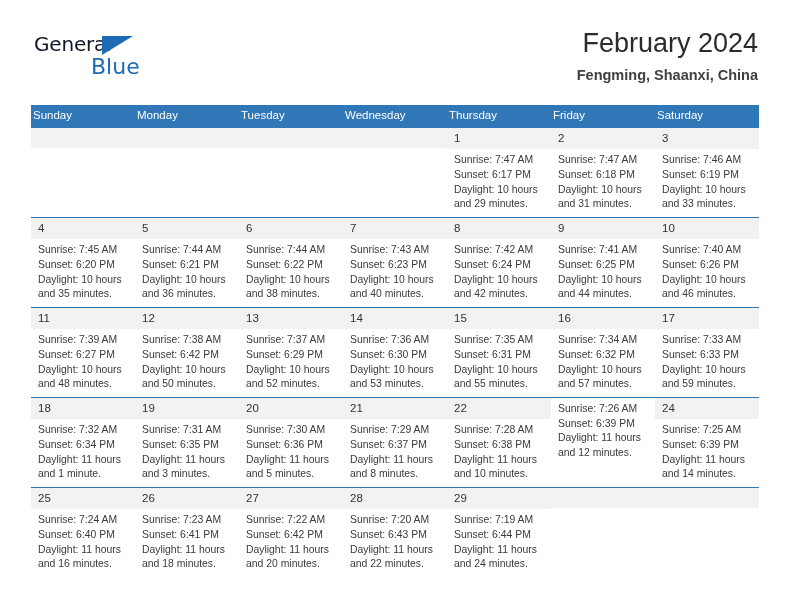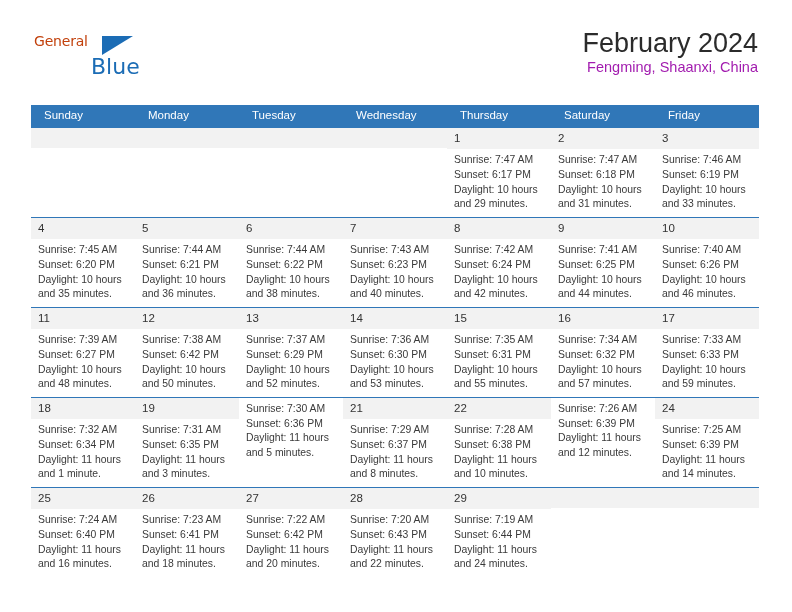--- a/index.html
+++ b/index.html
@@ -35,22 +35,22 @@
     position: absolute;
     left: 0;
     top: 6px;
     width: 130px;
     height: 52px;
   }
   .brand-general {
     position: absolute;
     left: 0;
     top: 0;
-    font-size: 14px;
-    color: #c2410c;
+    font-size: 20px;
+    color: #0f172a;
     letter-spacing: -0.2px;
     line-height: 1;
     font-family: "DejaVu Sans", sans-serif;
   }
   .brand-tri {
     position: absolute;
     left: 68px;
     top: 2px;
     width: 0;
     height: 0;
@@ -77,41 +77,43 @@
   .cal-title {
     font-size: 27px;
     color: #2b2b2b;
     font-weight: normal;
     line-height: 1.15;
     margin: 0;
     white-space: nowrap;
   }
   .cal-subtitle {
     font-size: 14.5px;
-    color: #a21caf;
+    color: #404040;
     line-height: 1.2;
+    margin-top: 8px;
     white-space: nowrap;
+    font-weight: bold;
   }
 
   
   .calendar {
     position: absolute;
     left: 31px;
     top: 105px;
     width: 728px;
   }
 
   .weekday-row {
     display: flex;
     background: #3077b8;
   }
   .weekday {
     flex: 1 1 0;
     box-sizing: border-box;
-    padding: 4px 0 5px 13px;
+    padding: 4px 0 5px 2px;
     font-size: 11.5px;
     color: #ffffff;
     line-height: 1.2;
     white-space: nowrap;
   }
 
   .week {
     display: flex;
     border-top: 1.5px solid #3077b8;
   }
@@ -169,22 +171,22 @@
   </div>
 
   <div class="calendar">
 
     <div class="weekday-row">
       <div class="weekday">Sunday</div>
       <div class="weekday">Monday</div>
       <div class="weekday">Tuesday</div>
       <div class="weekday">Wednesday</div>
       <div class="weekday">Thursday</div>
+      <div class="weekday">Friday</div>
       <div class="weekday">Saturday</div>
-      <div class="weekday">Friday</div>
     </div>
 
     <div id="weeks-container">
         <div class="week first">
           <div class="daycell empty">
             <span class="dnum"></span>
           </div>
           <div class="daycell empty">
             <span class="dnum"></span>
           </div>
@@ -365,20 +367,21 @@
           <div class="daycell">
             <span class="dnum">19</span>
             <div class="info">
               <div>Sunrise: 7:31 AM</div>
               <div>Sunset: 6:35 PM</div>
               <div>Daylight: 11 hours</div>
               <div>and 3 minutes.</div>
             </div>
           </div>
           <div class="daycell">
+            <span class="dnum">20</span>
             <div class="info">
               <div>Sunrise: 7:30 AM</div>
               <div>Sunset: 6:36 PM</div>
               <div>Daylight: 11 hours</div>
               <div>and 5 minutes.</div>
             </div>
           </div>
           <div class="daycell">
             <span class="dnum">21</span>
             <div class="info">

